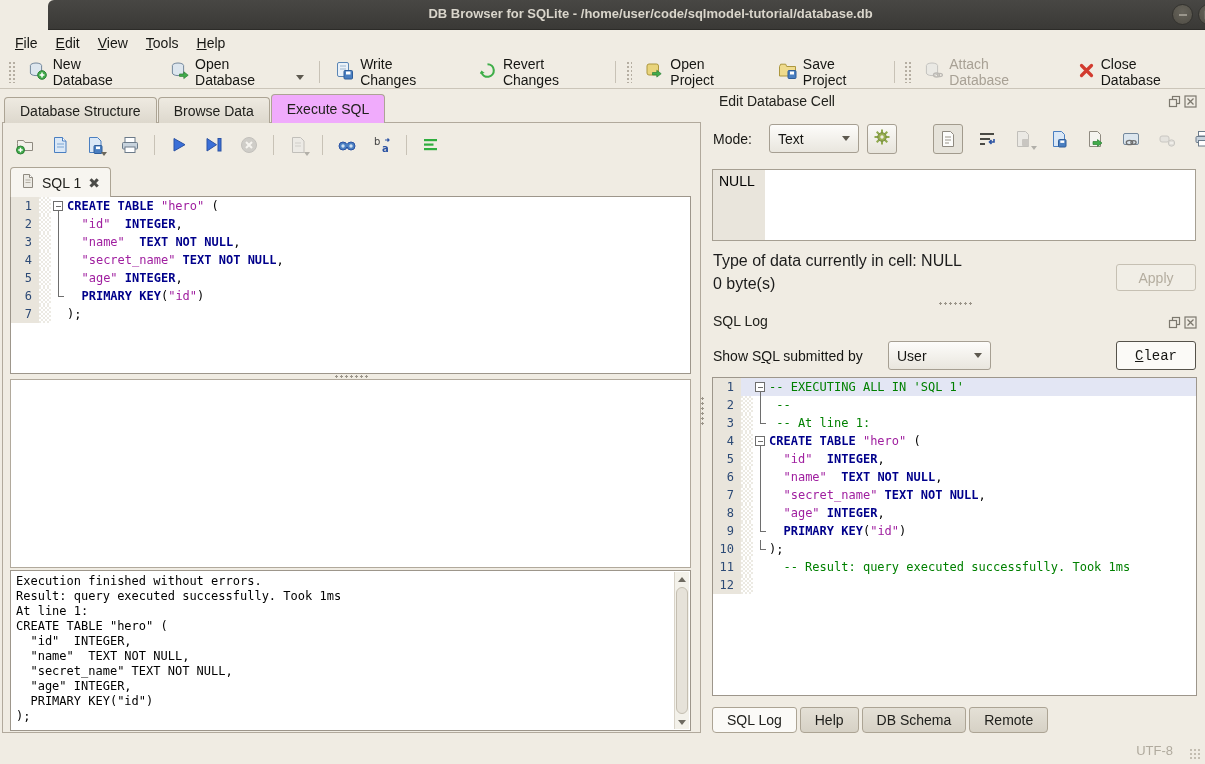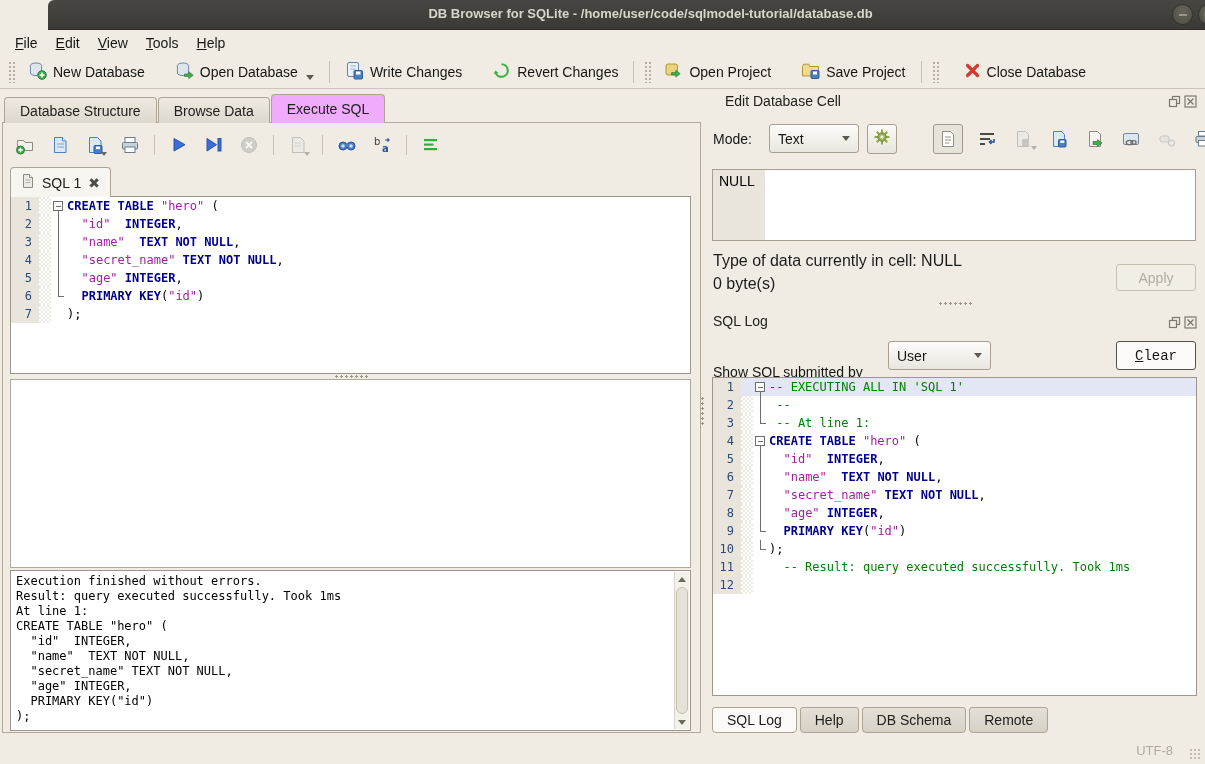--- a/index.html
+++ b/index.html
@@ -280,20 +280,29 @@
     <span><svg width="19" height="19" viewBox="0 0 19 19">
           <path d="M1.5 5.5l1.2-2.3h5l1 2.3h8.8v9.5H1.5z" fill="#efdb8d" stroke="#ad973e"></path>
           <rect x="10" y="9.5" width="8" height="8" rx="1" fill="#4a7fc1" stroke="#2f5d99"></rect>
           <rect x="12" y="10.5" width="4" height="3" fill="#fff"></rect>
         </svg></span>
     <span>Save Project</span>
   </div>
 
   <div class="tsep"></div>
     <div class="grip"></div>
+  <div class="tbtn disabled">
+    <span><svg width="19" height="19" viewBox="0 0 19 19">
+          <ellipse cx="8" cy="4.6" rx="5.6" ry="2.6" fill="#dde6ee" stroke="#74889c"></ellipse>
+          <path d="M2.4 4.6v7.4c0 1.45 2.5 2.6 5.6 2.6s5.6-1.15 5.6-2.6V4.6" fill="#dde6ee" stroke="#74889c"></path>
+          <ellipse cx="12.5" cy="14" rx="3" ry="2" fill="none" stroke="#6f6f6f" stroke-width="1.3"></ellipse>
+          <ellipse cx="16" cy="14" rx="2.4" ry="1.7" fill="none" stroke="#6f6f6f" stroke-width="1.3"></ellipse>
+        </svg></span>
+    <span>Attach Database</span>
+  </div>
 
   <div class="spacer12"></div>
   <div class="tbtn">
     <span><svg width="17" height="17" viewBox="0 0 17 17">
           <path d="M3.5 3.5L13.5 13.5M13.5 3.5L3.5 13.5" stroke="#d23b2f" stroke-width="3.2" stroke-linecap="round"></path>
         </svg></span>
     <span>Close Database</span>
   </div>
 </div>
 
@@ -495,21 +504,21 @@
       </div>
   </div>
 </div>
 
 <div class="abs vsplit">
     <div class="vdots"></div>
   </div>
 
 <div class="abs dock">
 
-  <span class="abs paneltitle" style="left:20px; top:4px;">Edit Database Cell</span>
+  <span class="abs paneltitle" style="left:14px; top:4px;">Edit Database Cell</span>
   <div class="abs panelbtns" style="right:8px; top:5px;">
     <span><svg width="13" height="13" viewBox="0 0 13 13">
           <rect x="4.5" y="1.5" width="7" height="7" fill="none" stroke="#7c786e" stroke-width="1.2"></rect>
           <rect x="1.5" y="4.5" width="7" height="7" fill="#f0ece3" stroke="#7c786e" stroke-width="1.2"></rect>
         </svg></span>
     <span><svg width="13" height="13" viewBox="0 0 13 13">
           <rect x="1" y="1" width="11" height="11" fill="none" stroke="#7c786e" stroke-width="1.2"></rect>
           <path d="M3.5 3.5l6 6M9.5 3.5l-6 6" stroke="#7c786e" stroke-width="1.3"></path>
         </svg></span>
   </div>
@@ -616,21 +625,21 @@
     <span><svg width="13" height="13" viewBox="0 0 13 13">
           <rect x="4.5" y="1.5" width="7" height="7" fill="none" stroke="#7c786e" stroke-width="1.2"></rect>
           <rect x="1.5" y="4.5" width="7" height="7" fill="#f0ece3" stroke="#7c786e" stroke-width="1.2"></rect>
         </svg></span>
     <span><svg width="13" height="13" viewBox="0 0 13 13">
           <rect x="1" y="1" width="11" height="11" fill="none" stroke="#7c786e" stroke-width="1.2"></rect>
           <path d="M3.5 3.5l6 6M9.5 3.5l-6 6" stroke="#7c786e" stroke-width="1.3"></path>
         </svg></span>
   </div>
 
-  <label class="abs flabel" style="left:8px; top:259px;margin-top:16px;"><span>Show S</span><span style="text-decoration:underline">Q</span><span>L submitted by</span></label>
+  <label class="abs flabel" style="left:8px; top:259px;"><span>Show S</span><span style="text-decoration:underline">Q</span><span>L submitted by</span></label>
   <div class="abs combo" style="left:183px; top:252px; width:103px; height:29px;">
     <span>User</span>
       <span class="caret"></span>
   </div>
   <div class="abs pushbtn strong" style="left:411px; top:252px; width:80px; height:29px;font-family:Liberation Mono, monospace;">
     <span class="fl-u">Clear</span>
   </div>
 
   <div class="abs codebox" style="left:7px; top:288px; width:485px; height:319px;">
     <div id="sql-log-lines">

